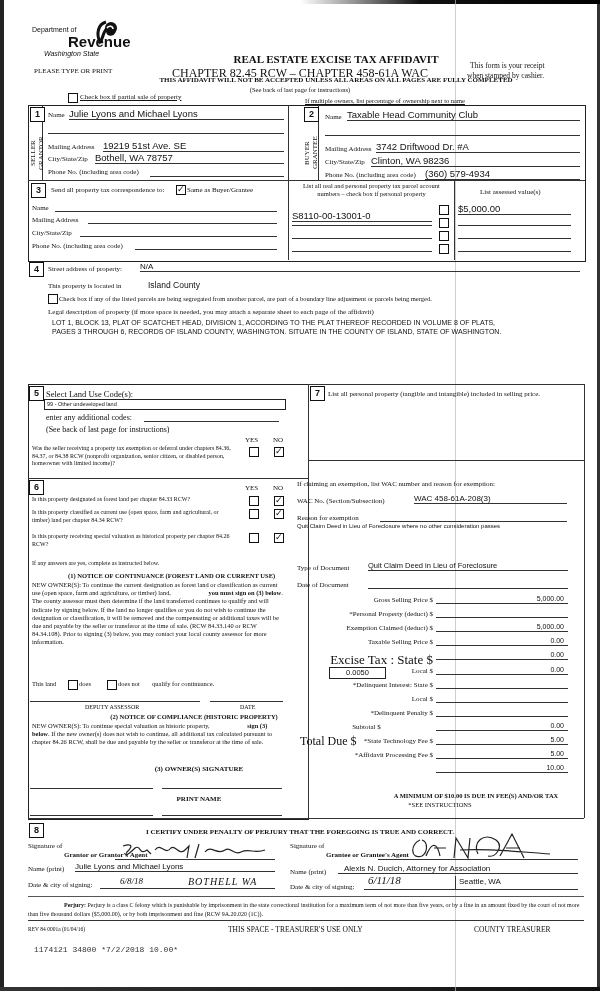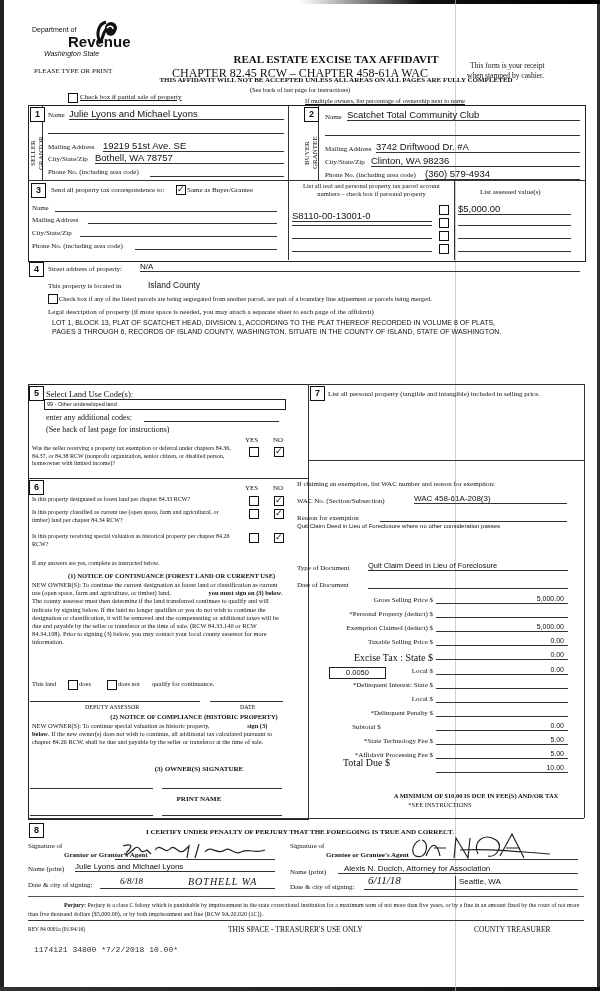--- a/index.html
+++ b/index.html
@@ -83,21 +83,21 @@
 <div class="val ul" style="left:95px;top:152px;width:189px;">Bothell, WA 78757</div>
 <div class="lbl" style="left:48px;top:168px;">Phone No. (including area code)</div>
 <div class="val ul" style="left:150px;top:168px;width:134px;height:8px;"></div>
 
 <div class="secnum" style="left:304px;top:107px;">2</div>
 <div class="vert serif" style="left:303px;top:128px;height:50px;width:12px;">
   <span>BUYER</span><br>
   <span>GRANTEE</span>
 </div>
 <div class="lbl" style="left:325px;top:113px;">Name</div>
-<div class="val ul" style="left:347px;top:109px;width:233px;">Scatchet Total Community Club</div>
+<div class="val ul" style="left:347px;top:109px;width:233px;">Taxable Head Community Club</div>
 <div class="hline" style="left:325px;top:135px;width:255px;"></div>
 <div class="lbl" style="left:325px;top:145px;">Mailing Address</div>
 <div class="val ul" style="left:376px;top:141px;width:204px;">3742 Driftwood Dr. #A</div>
 <div class="lbl" style="left:325px;top:158px;">City/State/Zip</div>
 <div class="val ul" style="left:371px;top:155px;width:209px;">Clinton, WA 98236</div>
 <div class="lbl" style="left:325px;top:171px;">Phone No. (including area code)</div>
 <div class="val ul" style="left:425px;top:168px;width:155px;">(360) 579-4934</div>
 
 <div class="secnum" style="left:31px;top:183px;">3</div>
 <div class="lbl" style="left:51px;top:186px;">Send all property tax correspondence to:</div>
@@ -241,21 +241,21 @@
     </div>
     <div>
       <div class="abs" style="left: 300px; width: 133px; text-align: right; top: 624.2px; font-size: 7px; white-space: nowrap;">Exemption Claimed (deduct) $</div>
       <div class="abs sans ul" style="left: 436px; width: 132px; text-align: right; top: 623.2px; font-size: 7px; height: 9px; padding-right: 4px; box-sizing: border-box;">5,000.00</div>
     </div>
     <div>
       <div class="abs" style="left: 300px; width: 133px; text-align: right; top: 638.3px; font-size: 7px; white-space: nowrap;">Taxable Selling Price $</div>
       <div class="abs sans ul" style="left: 436px; width: 132px; text-align: right; top: 637.3px; font-size: 7px; height: 9px; padding-right: 4px; box-sizing: border-box;">0.00</div>
     </div>
     <div>
-      <div class="abs" style="left: 300px; width: 133px; text-align: right; top: 652.4px; font-size: 10px; white-space: nowrap;">Excise Tax : State $</div>
+      <div class="abs" style="left: 300px; width: 133px; text-align: right; top: 652.4px; font-size: 13px; white-space: nowrap;">Excise Tax : State $</div>
       <div class="abs sans ul" style="left: 436px; width: 132px; text-align: right; top: 651.4px; font-size: 7px; height: 9px; padding-right: 4px; box-sizing: border-box;">0.00</div>
     </div>
     <div>
       <div class="abs" style="left: 300px; width: 133px; text-align: right; top: 666.5px; font-size: 7px; white-space: nowrap;">Local $</div>
       <div class="abs sans ul" style="left: 436px; width: 132px; text-align: right; top: 665.5px; font-size: 7px; height: 9px; padding-right: 4px; box-sizing: border-box;">0.00</div>
     </div>
     <div>
       <div class="abs" style="left: 300px; width: 133px; text-align: right; top: 680.6px; font-size: 7px; white-space: nowrap;">*Delinquent Interest: State $</div>
       <div class="abs sans ul" style="left: 436px; width: 132px; text-align: right; top: 679.6px; font-size: 7px; height: 9px; padding-right: 4px; box-sizing: border-box;"></div>
     </div>
@@ -273,21 +273,21 @@
     </div>
     <div>
       <div class="abs" style="left: 300px; width: 133px; text-align: right; top: 737px; font-size: 7px; white-space: nowrap;">*State Technology Fee $</div>
       <div class="abs sans ul" style="left: 436px; width: 132px; text-align: right; top: 736px; font-size: 7px; height: 9px; padding-right: 4px; box-sizing: border-box;">5.00</div>
     </div>
     <div>
       <div class="abs" style="left: 300px; width: 133px; text-align: right; top: 751.1px; font-size: 7px; white-space: nowrap;">*Affidavit Processing Fee $</div>
       <div class="abs sans ul" style="left: 436px; width: 132px; text-align: right; top: 750.1px; font-size: 7px; height: 9px; padding-right: 4px; box-sizing: border-box;">5.00</div>
     </div>
     <div>
-      <div class="abs" style="left: 300px; width: 133px; text-align: center; top: 757px; font-size: 10px; white-space: nowrap;">Total Due $</div>
+      <div class="abs" style="left: 300px; width: 133px; text-align: left; top: 734px; font-size: 12px; white-space: nowrap;">Total Due $</div>
       <div class="abs sans ul" style="left: 436px; width: 132px; text-align: right; top: 764.2px; font-size: 7px; height: 9px; padding-right: 4px; box-sizing: border-box;">10.00</div>
     </div>
   </div>
 <div class="abs sans" style="left:329px;top:667px;width:55px;height:10px;border:1px solid #222;font-size:7.5px;text-align:center;line-height:10px;">0.0050</div>
 
 <div class="abs bold" style="left:300px;width:280px;text-align:center;top:792px;font-size:6.5px;">A MINIMUM OF $10.00 IS DUE IN FEE(S) AND/OR TAX</div>
 <div class="abs" style="left:300px;width:280px;text-align:center;top:801px;font-size:6.5px;">*SEE INSTRUCTIONS</div>
 
 <div class="secnum" style="left:29px;top:823px;">8</div>
 <div class="abs bold" style="left:110px;top:828px;font-size:7px;">I CERTIFY UNDER PENALTY OF PERJURY THAT THE FOREGOING IS TRUE AND CORRECT.</div>

